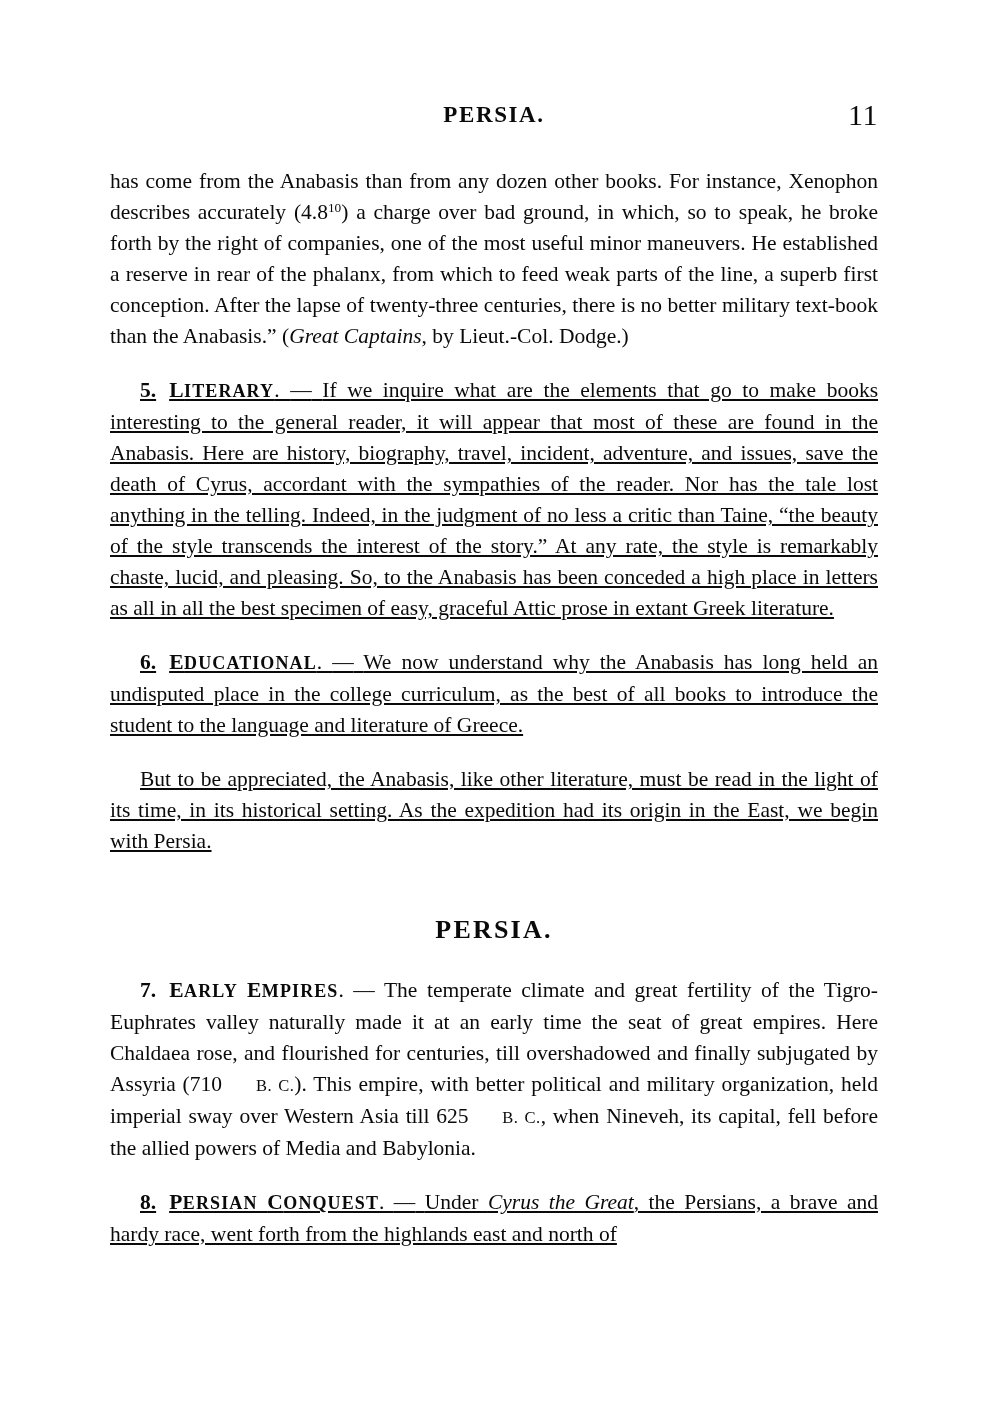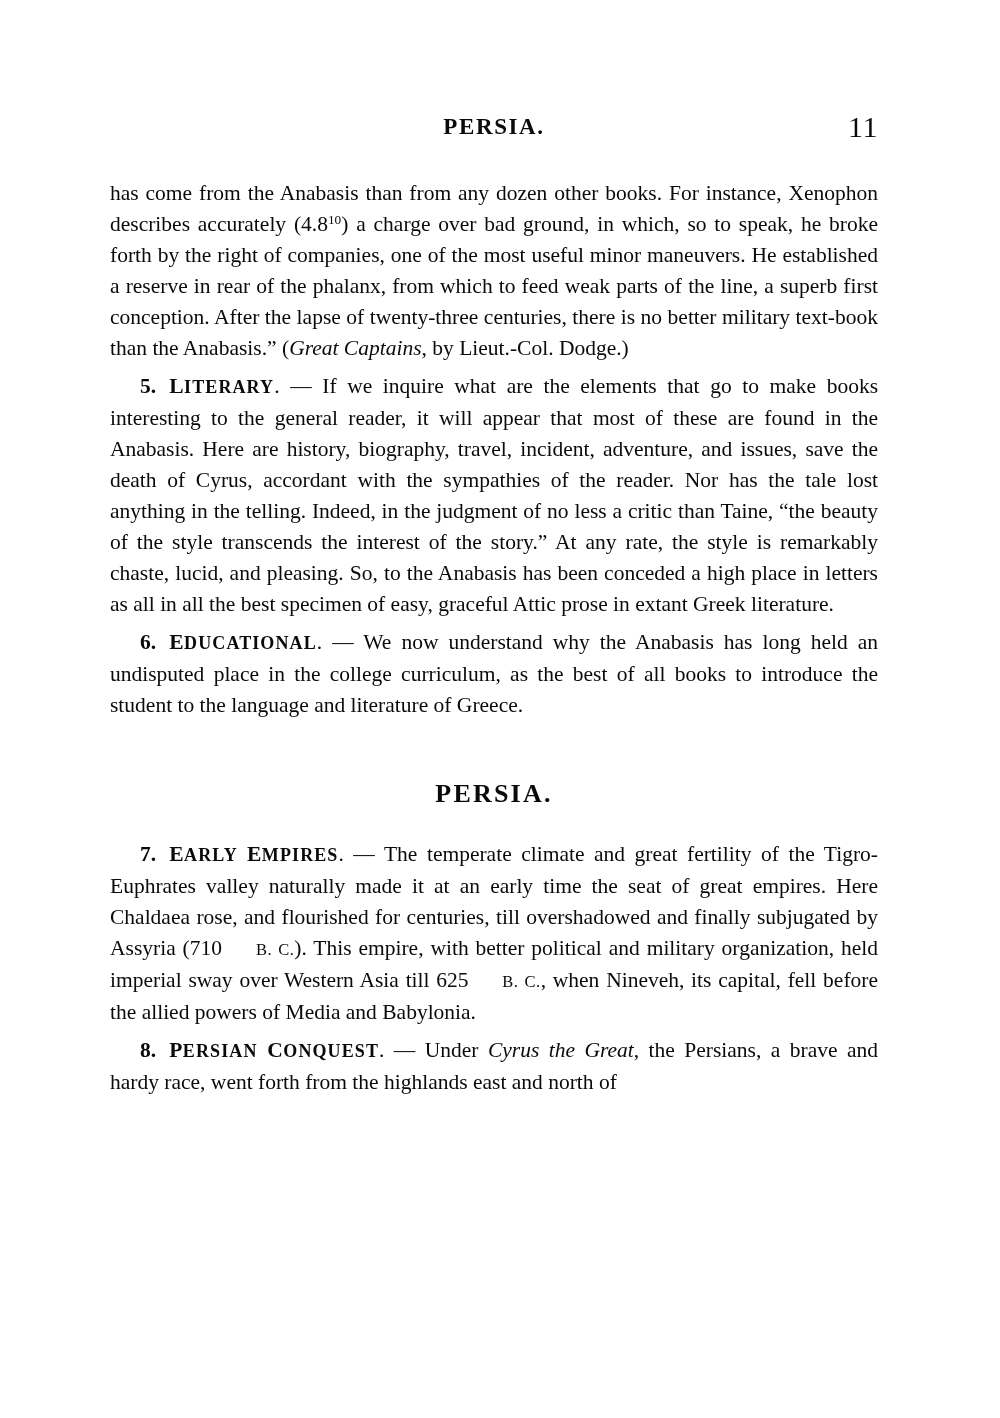--- a/index.html
+++ b/index.html
@@ -11,21 +11,21 @@
     width: 1000px;
     height: 1418px;
     font-family: "Liberation Serif", "DejaVu Serif", serif;
     color: #0a0a0a;
     position: relative;
     overflow: hidden;
   }
 
   .page {
     position: absolute;
-    left: 0; top: 16px;
+    left: 0; top: 4px;
     width: 1000px;
     height: 1020px;
   }
 
   
   .runhead {
     position: absolute;
     left: 110px;
     top: 98px;
     width: 768px;
@@ -64,21 +64,22 @@
     text-align: justify;
     text-align-last: left;
     text-indent: 0;
     -webkit-hyphens: none;
     hyphens: none;
   }
   p.para.indent {
     text-indent: 30px;
   }
   p.para + p.para {
-    margin-top: 7px;
+    margin-top: 23px;
+    text-decoration: underline;
   }
 
   
   .secnum {
     font-weight: bold;
     font-size: 21.5px;
   }
   .runin {
     font-weight: bold;
     font-size: 18px;
@@ -138,20 +139,21 @@
   </div>
 
   <div class="textblock">
 
     <p class="para"><span>has come from the Anabasis than from any dozen other books.  For instance, Xenophon describes accurately (4.8</span><sup class="fn">10</sup><span>) a charge over bad ground, in which, so to speak, he broke forth by the right of companies, one of the most useful minor maneuvers.  He established a reserve in rear of the phalanx, from which to feed weak parts of the line, a superb first conception.  After the lapse of twenty-three centuries, there is no better military text-book than the Anabasis.”  (</span><span class="ital">Great Captains</span><span>, by Lieut.-Col. Dodge.)</span></p>
 
     <p class="para indent"><span class="secnum">5.</span><span class="gap"></span><span class="runin"><span class="cap">L</span><span>iterary</span></span><span>. </span><span class="emdash">—</span><span> </span><span>If we inquire what are the elements that go to make books interesting to the general reader, it will appear that most of these are found in the Anabasis.  Here are history, biography, travel, incident, adventure, and issues, save the death of Cyrus, accordant with the sympathies of the reader.  Nor has the tale lost anything in the telling.  Indeed, in the judgment of no less a critic than Taine, “the beauty of the style transcends the interest of the story.”  At any rate, the style is remarkably chaste, lucid, and pleasing.  So, to the Anabasis has been conceded a high place in letters as all in all the best specimen of easy, graceful Attic prose in extant Greek literature.</span></p>
 
     <p class="para indent"><span class="secnum">6.</span><span class="gap"></span><span class="runin"><span class="cap">E</span><span>ducational</span></span><span>. </span><span class="emdash">—</span><span> </span><span>We now understand why the Anabasis has long held an undisputed place in the college curriculum, as the best of all books to introduce the student to the language and literature of Greece.</span></p>
 
+    <p class="para indent">But to be appreciated, the Anabasis, like other literature, must be read in the light of its time, in its historical setting.  As the expedition had its origin in the East, we begin with Persia.</p>
 
     <div class="heading-wrap">
       <p class="chapter-heading">PERSIA.</p>
     </div>
 
     <p class="para indent"><span class="secnum">7.</span><span class="gap"></span><span class="runin"><span class="cap">E</span><span>arly </span><span class="cap">E</span><span>mpires</span></span><span>. </span><span class="emdash">—</span><span> </span><span>The temperate climate and great fertility of the Tigro-Euphrates valley naturally made it at an early time the seat of great empires.  Here Chaldaea rose, and flourished for centuries, till overshadowed and finally subjugated by Assyria (710 </span><span class="smallcaps">b. c.</span><span>).  This empire, with better political and military organization, held imperial sway over Western Asia till 625 </span><span class="smallcaps">b. c.</span><span>, when Nineveh, its capital, fell before the allied powers of Media and Babylonia.</span></p>
 
     <p class="para indent"><span class="secnum">8.</span><span class="gap"></span><span class="runin"><span class="cap">P</span><span>ersian </span><span class="cap">C</span><span>onquest</span></span><span>. </span><span class="emdash">—</span><span> </span><span>Under </span><span class="ital">Cyrus the Great</span><span>, the Persians, a brave and hardy race, went forth from the highlands east and north of</span></p>
 
   </div>

